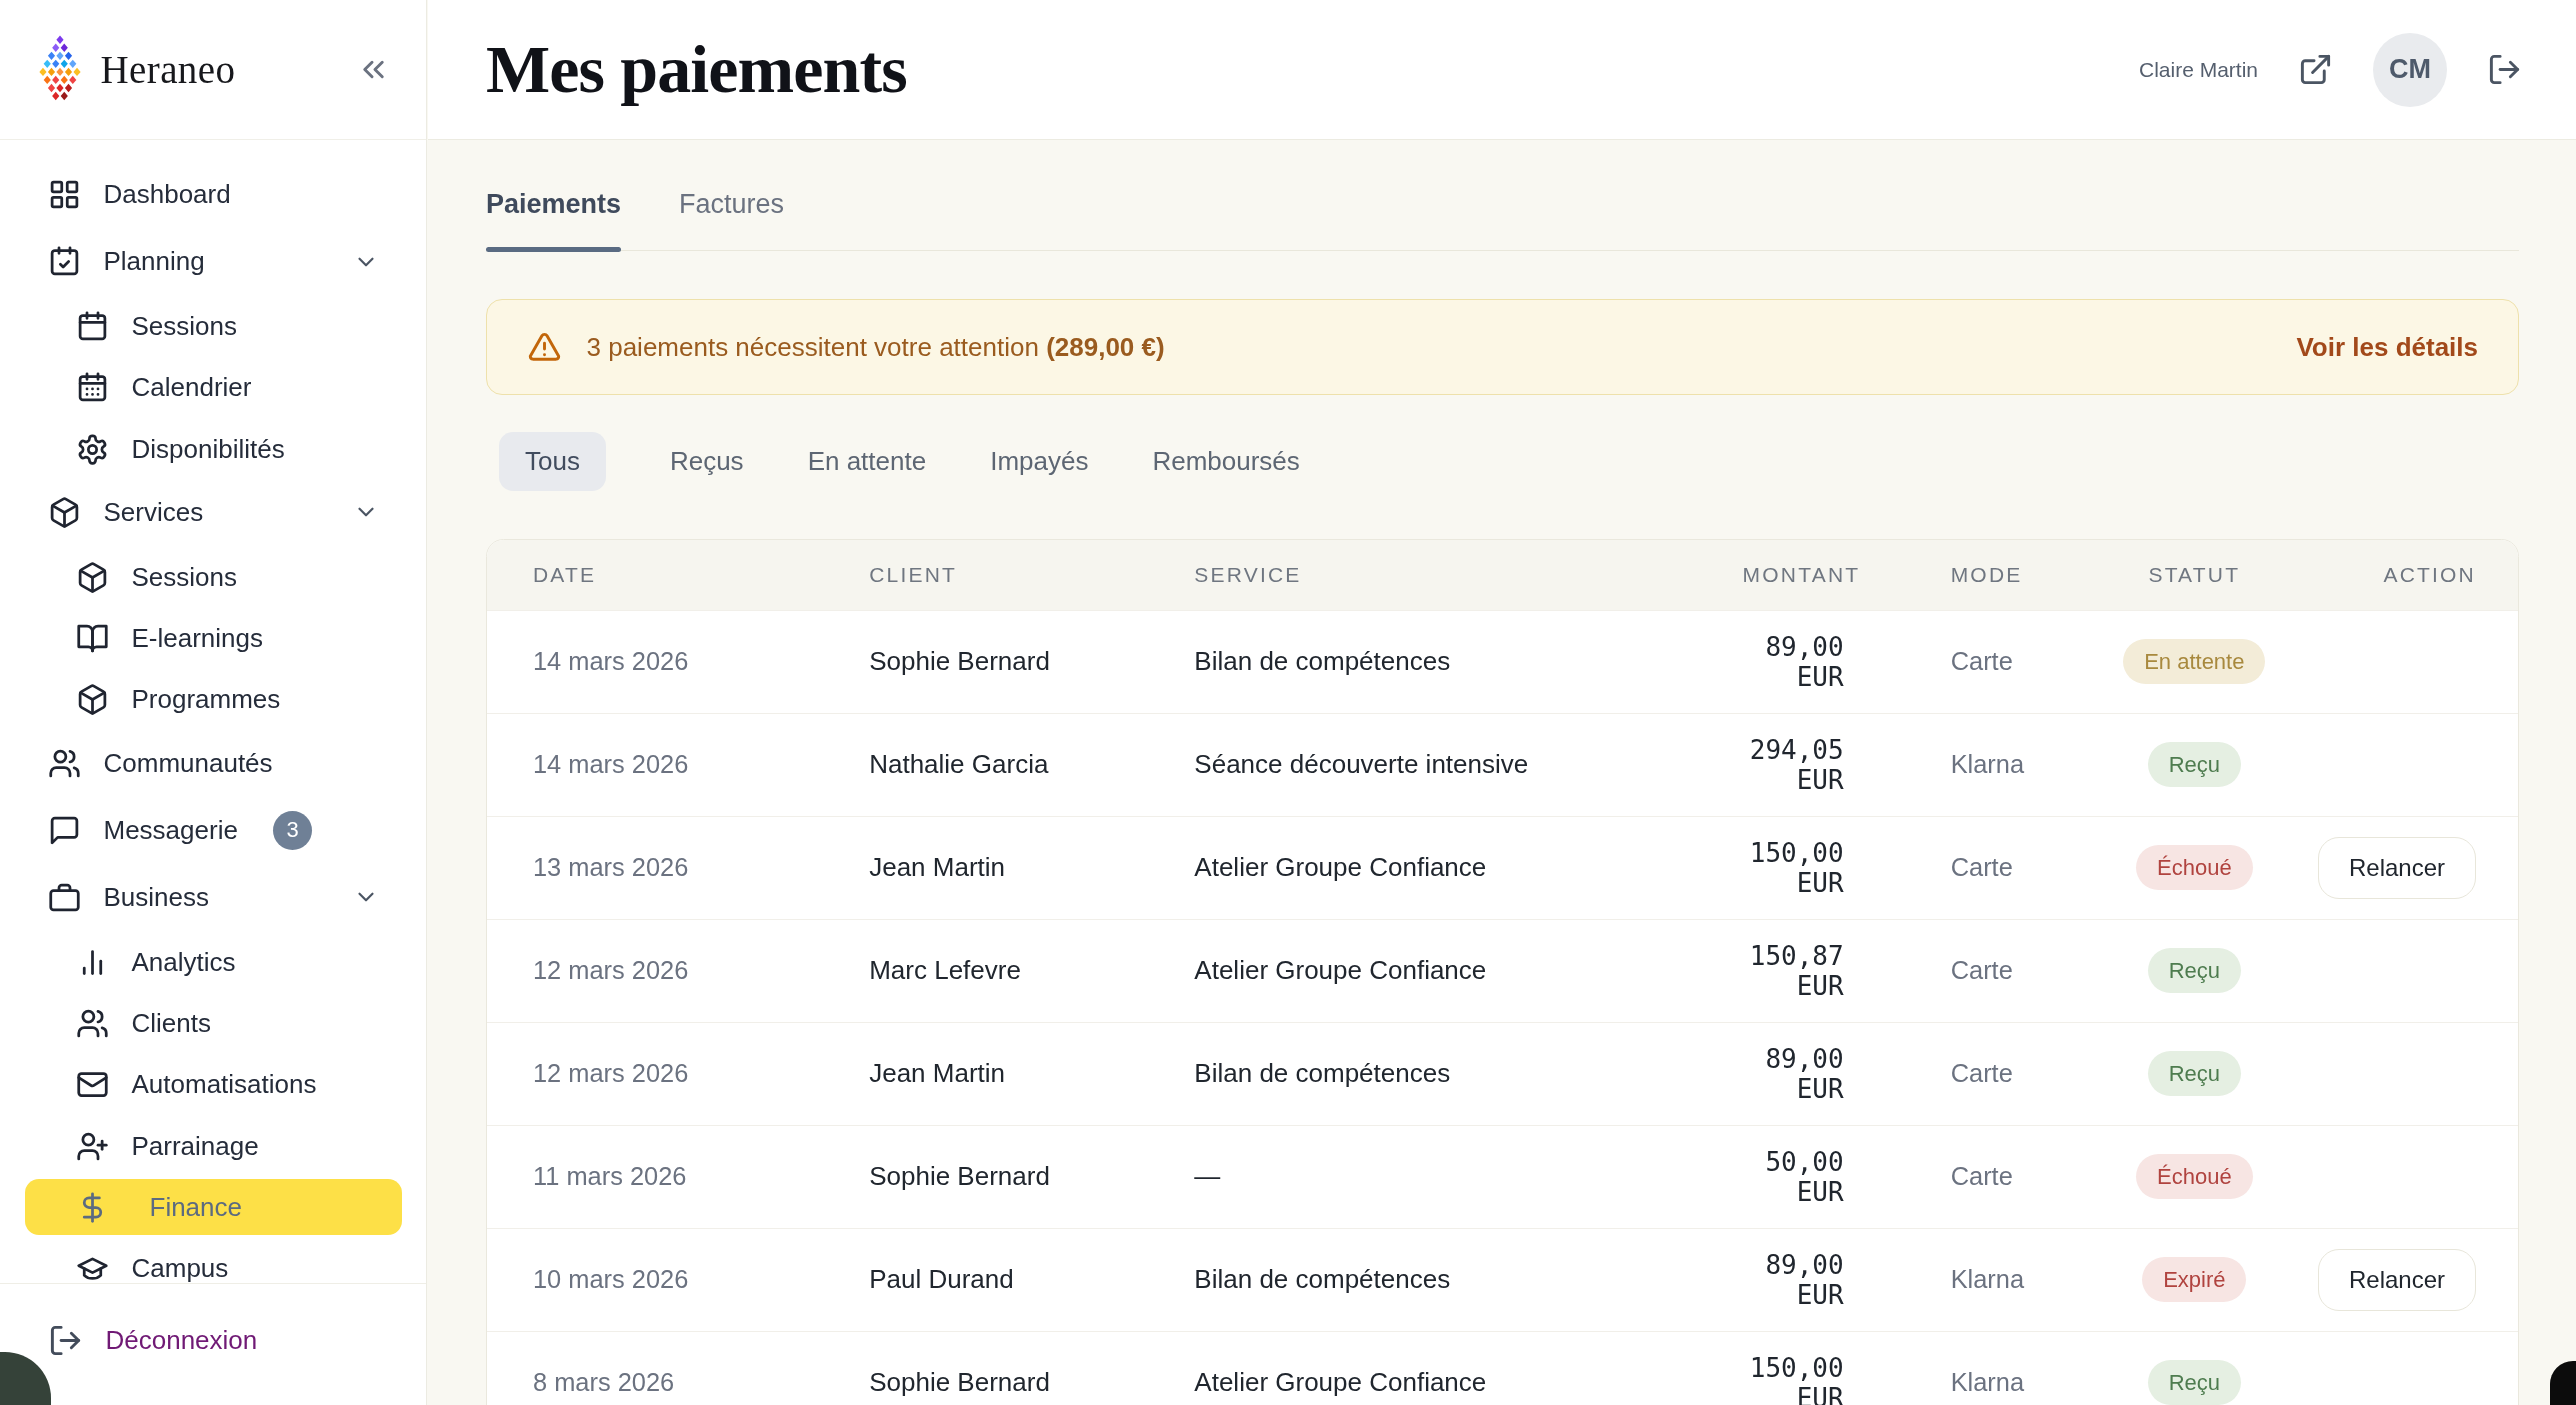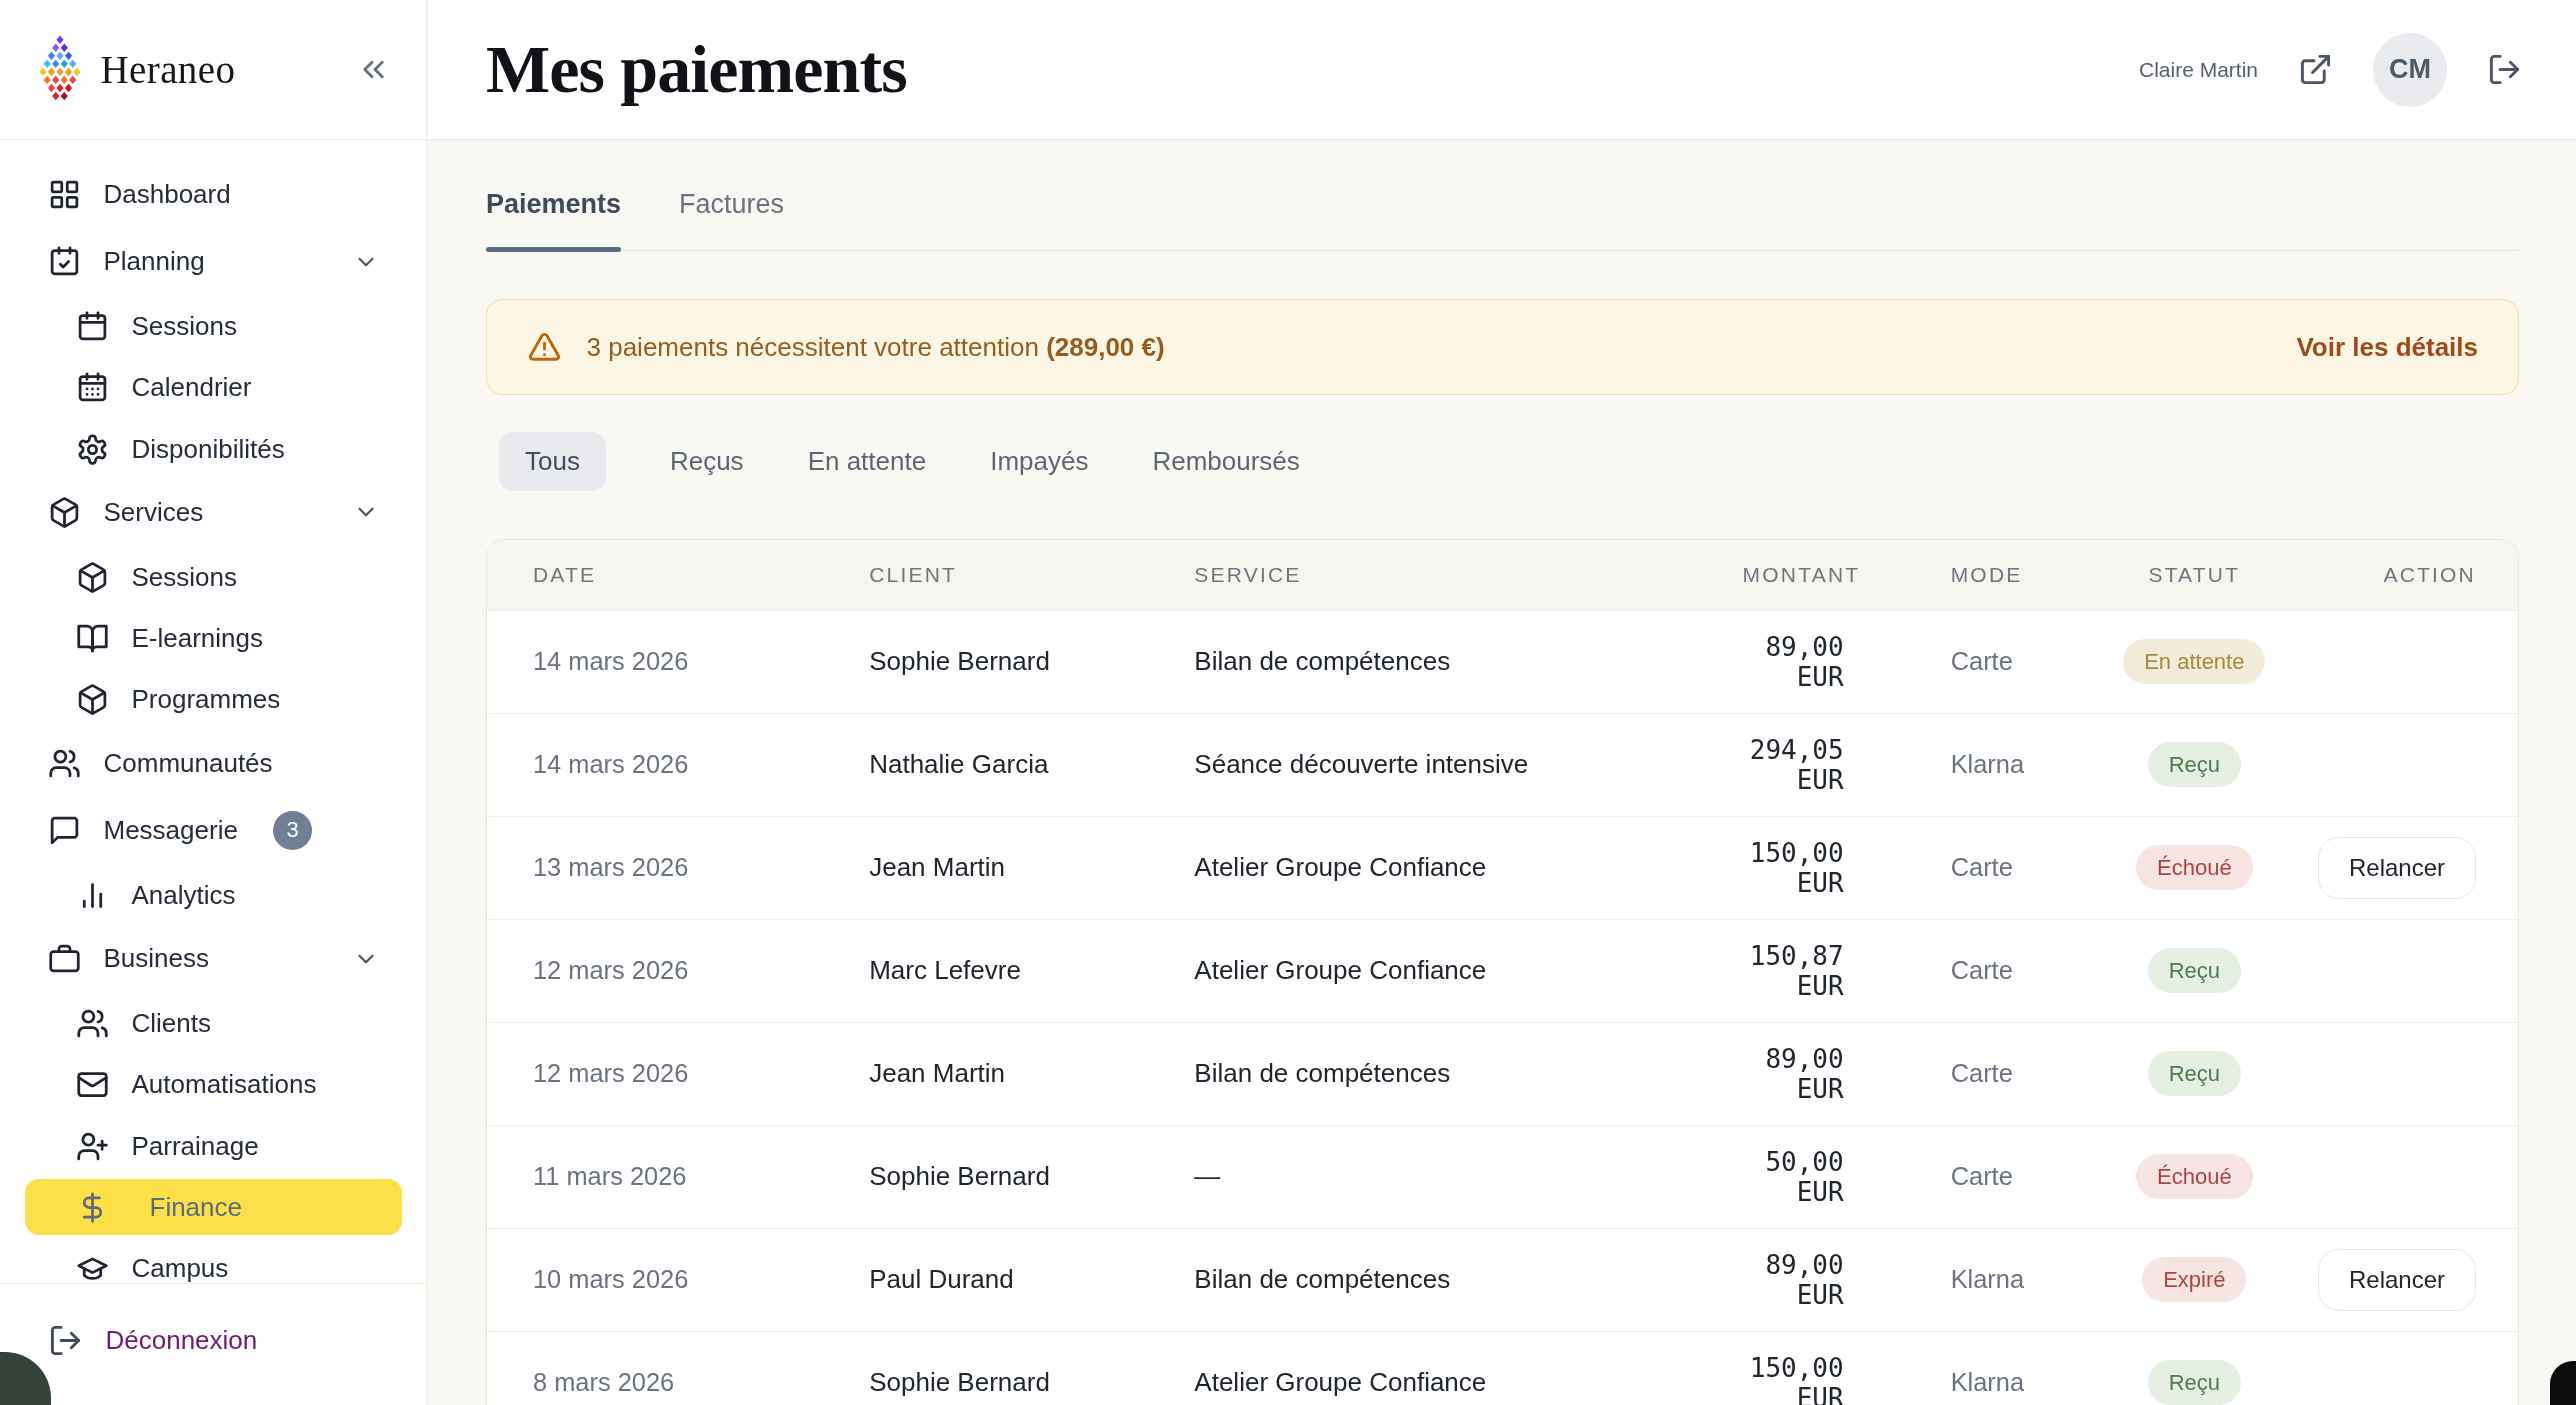--- a/index.html
+++ b/index.html
@@ -250,44 +250,44 @@
   </div>
       <div class="nav-item">
     <span class="nav-icon" style="width: 33px; height: 33px;">
           <svg viewBox="0 0 24 24" fill="none" stroke="currentColor" stroke-width="2" stroke-linecap="round" stroke-linejoin="round" style="width:100%;height:100%">
             <path d="M21 15a2 2 0 0 1-2 2H7l-4 4V5a2 2 0 0 1 2-2h14a2 2 0 0 1 2 2z"></path>
           </svg>
         </span>
     <span class="nav-label">Messagerie</span>
   <span class="badge-count">3</span>
       </div>
+      <div class="nav-item">
+    <span class="nav-icon" style="width: 33px; height: 33px;">
+          <svg viewBox="0 0 24 24" fill="none" stroke="currentColor" stroke-width="2" stroke-linecap="round" stroke-linejoin="round" style="width:100%;height:100%">
+            <rect x="2" y="7" width="20" height="14" rx="2"></rect>
+            <path d="M16 7V5a2 2 0 0 0-2-2h-4a2 2 0 0 0-2 2v2"></path>
+          </svg>
+        </span>
+    <span class="nav-label">Business</span>
+  <span class="chevron" style="width: 26px; height: 26px;">
+          <svg viewBox="0 0 24 24" fill="none" stroke="currentColor" stroke-width="2" stroke-linecap="round" stroke-linejoin="round" style="width:100%;height:100%">
+            <path d="m6 9 6 6 6-6"></path>
+          </svg>
+        </span>
+      </div>
       <div class="nav-item sub">
     <span class="nav-icon" style="width: 33px; height: 33px;">
           <svg viewBox="0 0 24 24" fill="none" stroke="currentColor" stroke-width="2" stroke-linecap="round" stroke-linejoin="round" style="width:100%;height:100%">
             <path d="M6 20v-4"></path>
             <path d="M12 20V4"></path>
             <path d="M18 20v-9"></path>
           </svg>
         </span>
     <span class="nav-label">Analytics</span>
   </div>
-      <div class="nav-item">
-    <span class="nav-icon" style="width: 33px; height: 33px;">
-          <svg viewBox="0 0 24 24" fill="none" stroke="currentColor" stroke-width="2" stroke-linecap="round" stroke-linejoin="round" style="width:100%;height:100%">
-            <rect x="2" y="7" width="20" height="14" rx="2"></rect>
-            <path d="M16 7V5a2 2 0 0 0-2-2h-4a2 2 0 0 0-2 2v2"></path>
-          </svg>
-        </span>
-    <span class="nav-label">Business</span>
-  <span class="chevron" style="width: 26px; height: 26px;">
-          <svg viewBox="0 0 24 24" fill="none" stroke="currentColor" stroke-width="2" stroke-linecap="round" stroke-linejoin="round" style="width:100%;height:100%">
-            <path d="m6 9 6 6 6-6"></path>
-          </svg>
-        </span>
-      </div>
       <div class="nav-item sub">
     <span class="nav-icon" style="width: 33px; height: 33px;">
           <svg viewBox="0 0 24 24" fill="none" stroke="currentColor" stroke-width="2" stroke-linecap="round" stroke-linejoin="round" style="width:100%;height:100%">
             <path d="M16 21v-2a4 4 0 0 0-4-4H6a4 4 0 0 0-4 4v2"></path>
             <circle cx="9" cy="7" r="4"></circle>
             <path d="M22 21v-2a4 4 0 0 0-3-3.87"></path>
             <path d="M16 3.13a4 4 0 0 1 0 7.75"></path>
           </svg>
         </span>
     <span class="nav-label">Clients</span>

